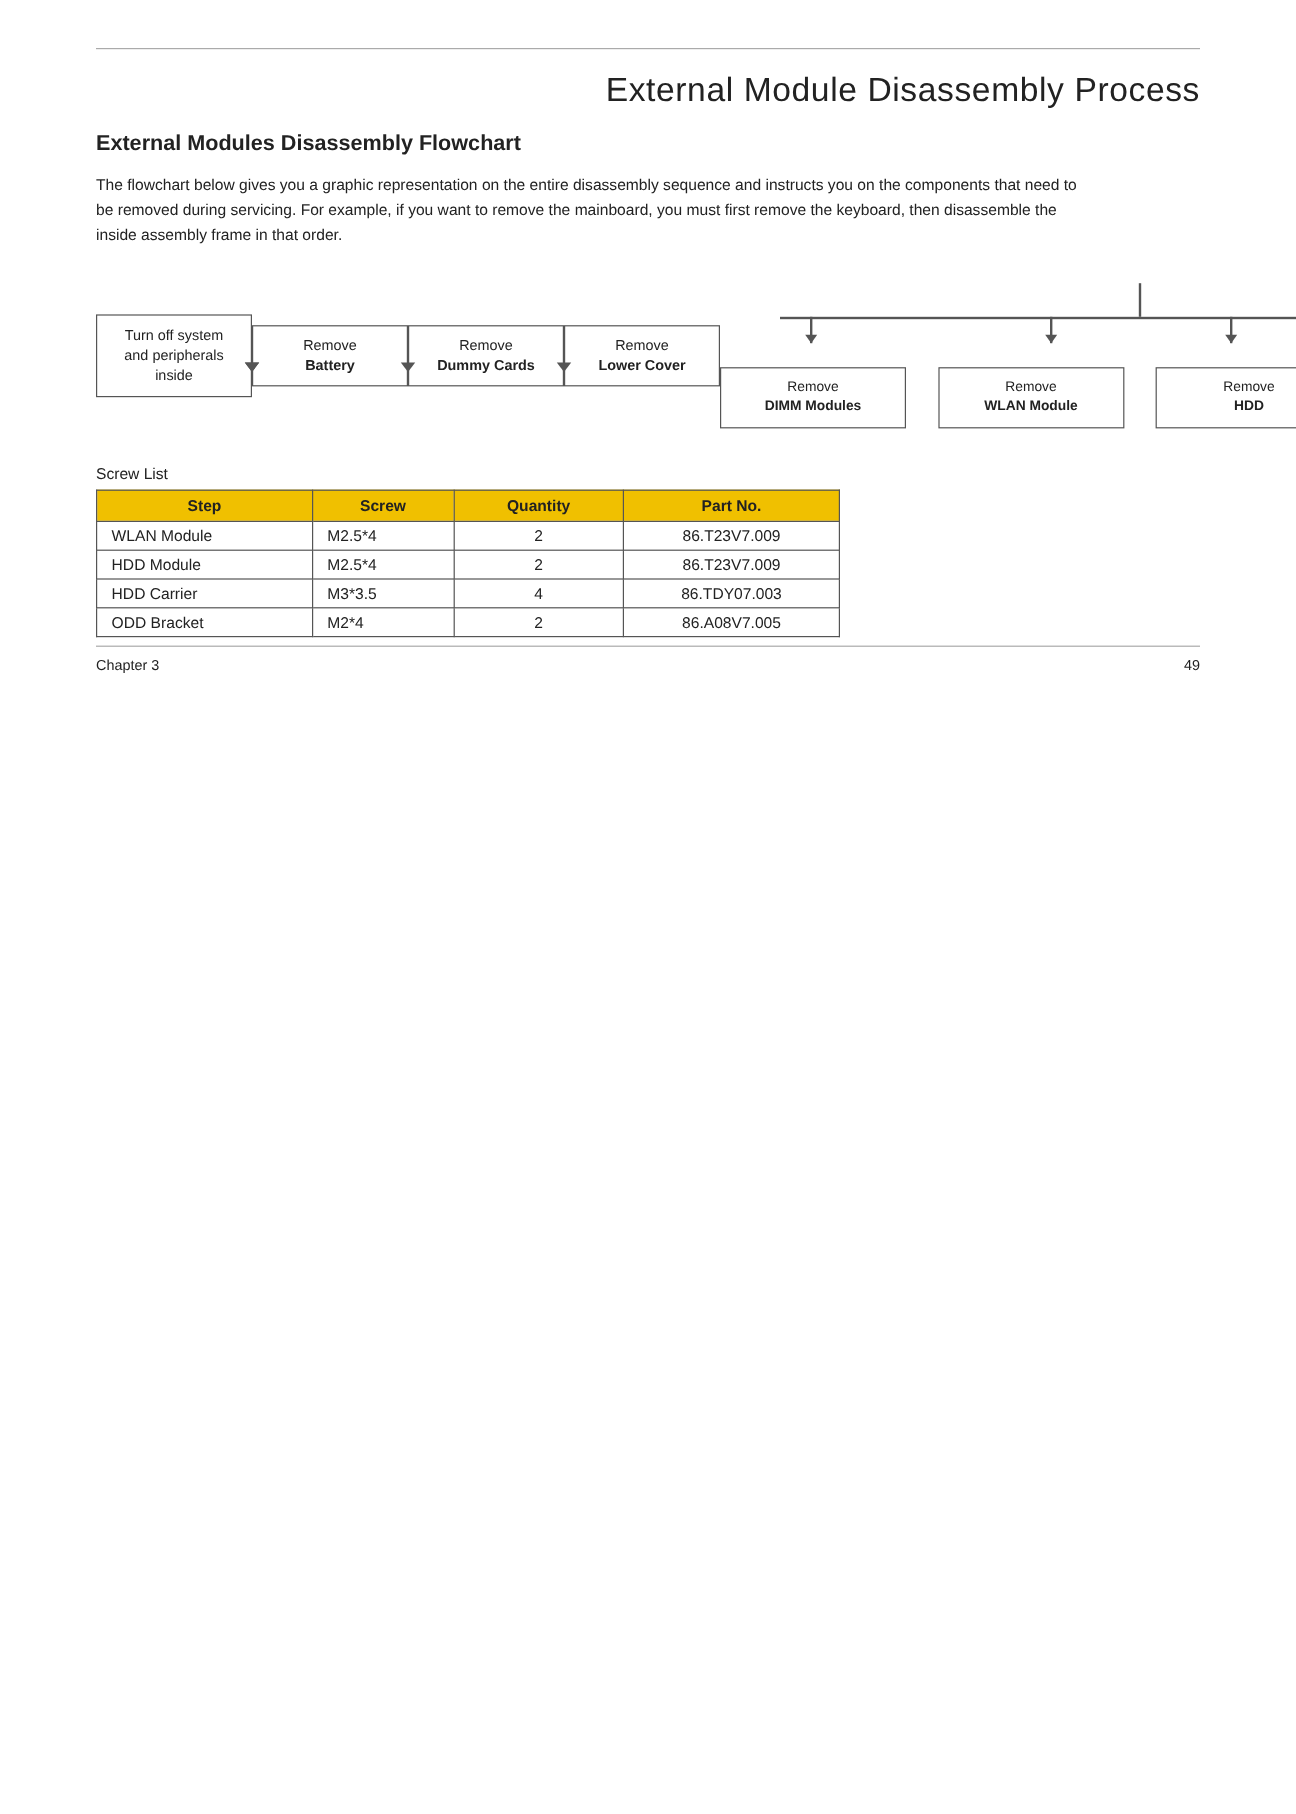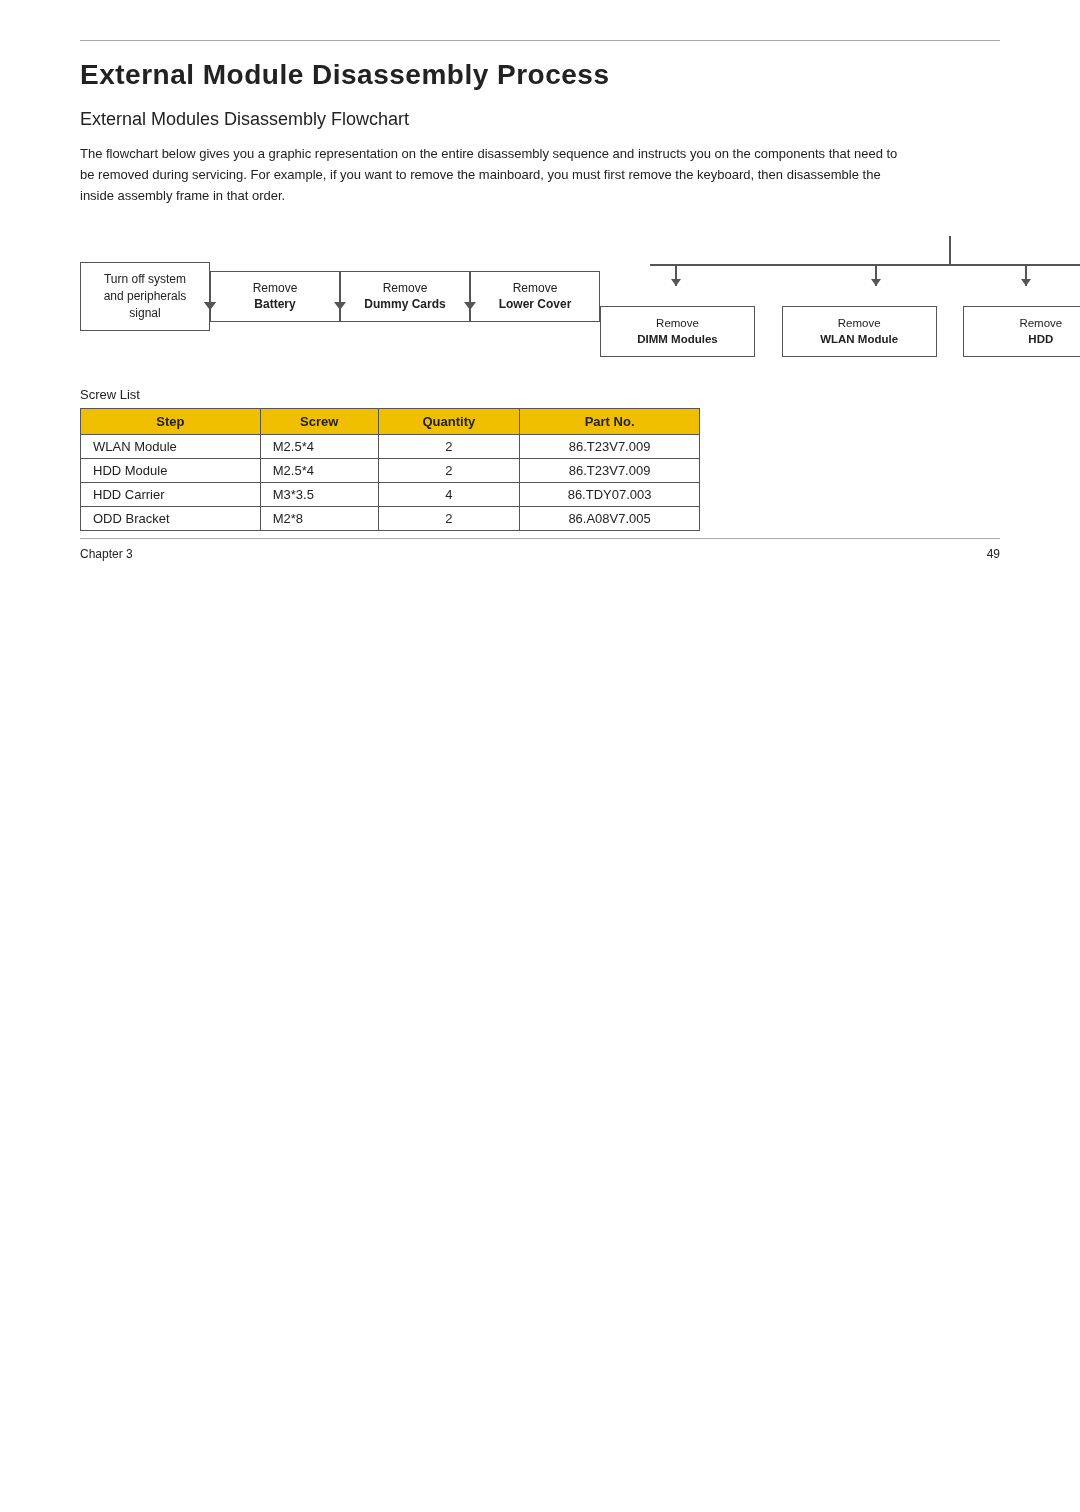--- a/index.html
+++ b/index.html
@@ -15,27 +15,28 @@
     .page {
       padding: 40px 80px 60px 80px;
       position: relative;
     }
     .top-border {
       border-top: 1.5px solid #aaa;
       margin-bottom: 18px;
     }
     .page-title {
       font-size: 28px;
-      font-weight: bold;
+      font-weight: normal;
       margin-bottom: 18px;
       letter-spacing: 0.5px;
+      text-align: right;
     }
     .section-title {
       font-size: 18px;
-      font-weight: normal;
+      font-weight: bold;
       margin-bottom: 14px;
     }
     .description {
       font-size: 13px;
       line-height: 1.6;
       margin-bottom: 30px;
       max-width: 820px;
     }
 
     
@@ -159,21 +160,21 @@
   <h2 class="section-title">External Modules Disassembly Flowchart</h2>
 
   <p class="description">The flowchart below gives you a graphic representation on the entire disassembly sequence and instructs you on the components that need to be removed during servicing. For example, if you want to remove the mainboard, you must first remove the keyboard, then disassemble the inside assembly frame in that order.</p>
 
   <div class="flowchart-container">
 
     <div class="fc-box">
       <span>
         <span>Turn off system</span><br>
         <span>and peripherals</span><br>
-        <span>signal</span>
+        <span>inside</span>
       </span>
     </div>
     <div class="fc-arrow-down"></div>
 
     <div class="fc-arrow-down"></div>
 
     <div class="fc-box">
       <span>
         <span>Remove</span><br>
         <strong>Battery</strong>
@@ -267,21 +268,21 @@
             <td>86.T23V7.009</td>
           </tr>
           <tr>
             <td>HDD Carrier</td>
             <td>M3*3.5</td>
             <td>4</td>
             <td>86.TDY07.003</td>
           </tr>
           <tr>
             <td>ODD Bracket</td>
-            <td>M2*8</td>
+            <td>M2*4</td>
             <td>2</td>
             <td>86.A08V7.005</td>
           </tr>
         </tbody>
     </table>
   </div>
 
   <div class="footer">
     <span>Chapter 3</span>
     <span>49</span>

